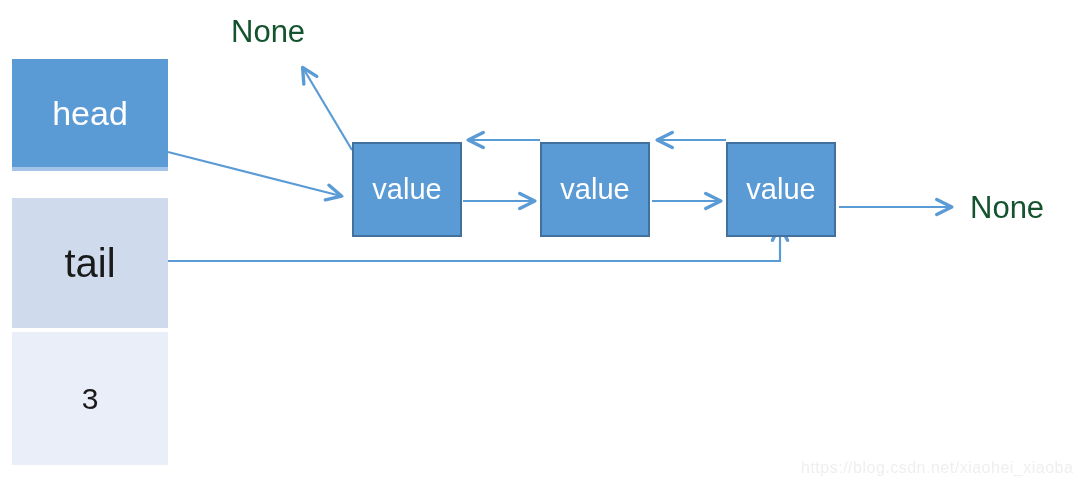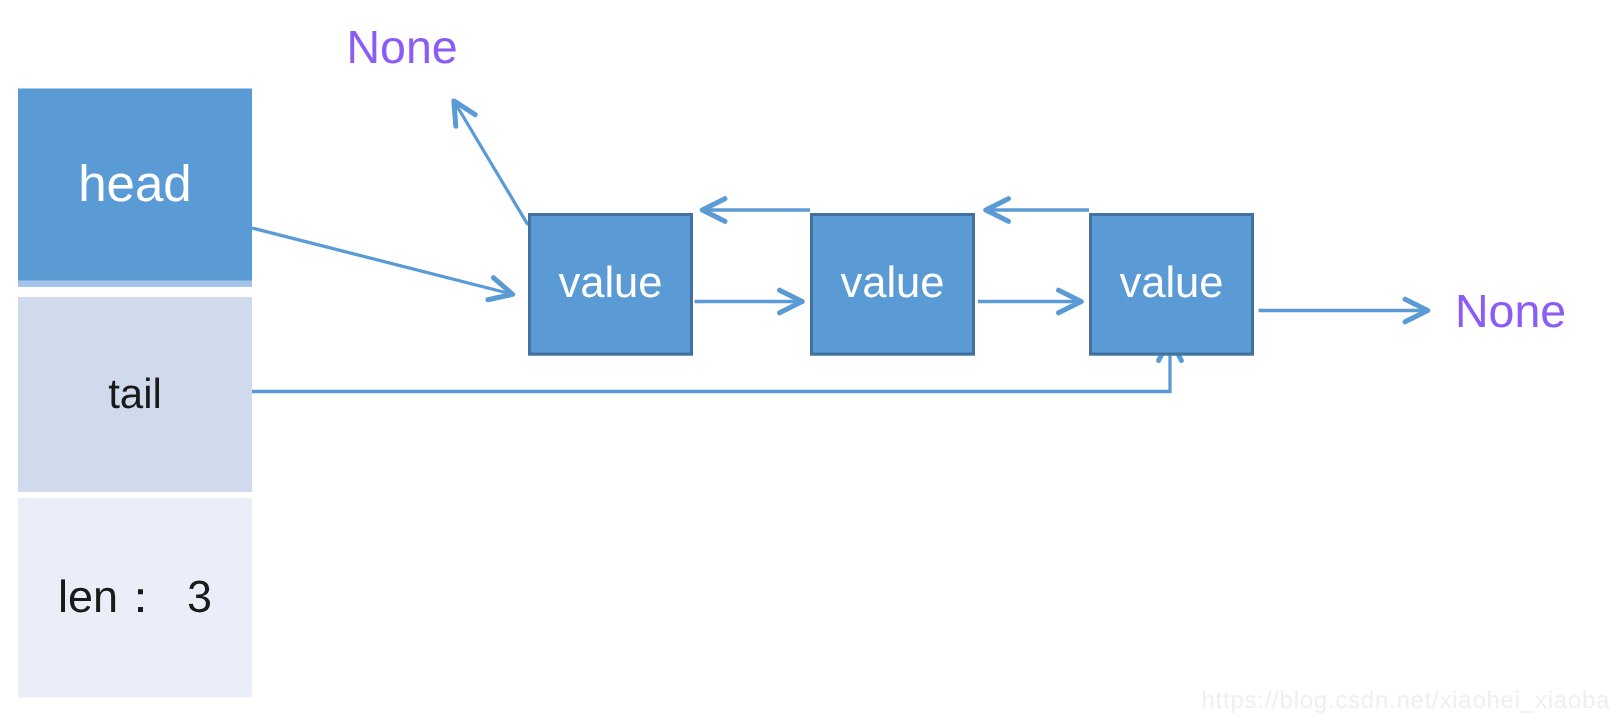--- a/index.html
+++ b/index.html
@@ -26,32 +26,32 @@
     position: absolute;
     left: 12px;
     width: 156px;
     display: flex;
     align-items: center;
     justify-content: center;
     box-sizing: border-box;
   }
   .cell-head {
     top: 59px;
-    height: 132px;
+    height: 112px;
     background: #5b9bd5;
     border-bottom: 4px solid #a3c4e8;
     color: #ffffff;
     font-size: 34px;
   }
   .cell-tail {
     top: 198px;
     height: 130px;
     background: #cfdbed;
     color: #1a1a1a;
-    font-size: 28px;
+    font-size: 40px;
   }
   .cell-len {
     top: 332px;
     height: 133px;
     background: #e9eef8;
     color: #1a1a1a;
     font-size: 30px;
     gap: 16px;
   }
   .node {
@@ -67,21 +67,21 @@
     justify-content: center;
     color: #ffffff;
     font-size: 29px;
     margin-top: 20px;
   }
   .node-1 { left: 352px; }
   .node-2 { left: 540px; }
   .node-3 { left: 726px; }
   .none-label {
     position: absolute;
-    color: #8b5cf6;
+    color: #14532d;
     font-size: 31px;
   }
   .none-top   { left: 231px; top: 14px; }
   .none-right { left: 970px; top: 190px; }
   .watermark {
     position: absolute;
     left: 801px;
     top: 459px;
     font-size: 16px;
     letter-spacing: 0.5px;
@@ -114,21 +114,20 @@
 
   <div class="cell cell-head">
     <span>head</span>
   </div>
 
   <div class="cell cell-tail">
     <span>tail</span>
   </div>
 
   <div class="cell cell-len">
-    <span>len：</span>
     <span>3</span>
   </div>
 
   <div class="node node-1">
     <span>value</span>
   </div>
 
   <div class="node node-2">
     <span>value</span>
   </div>

